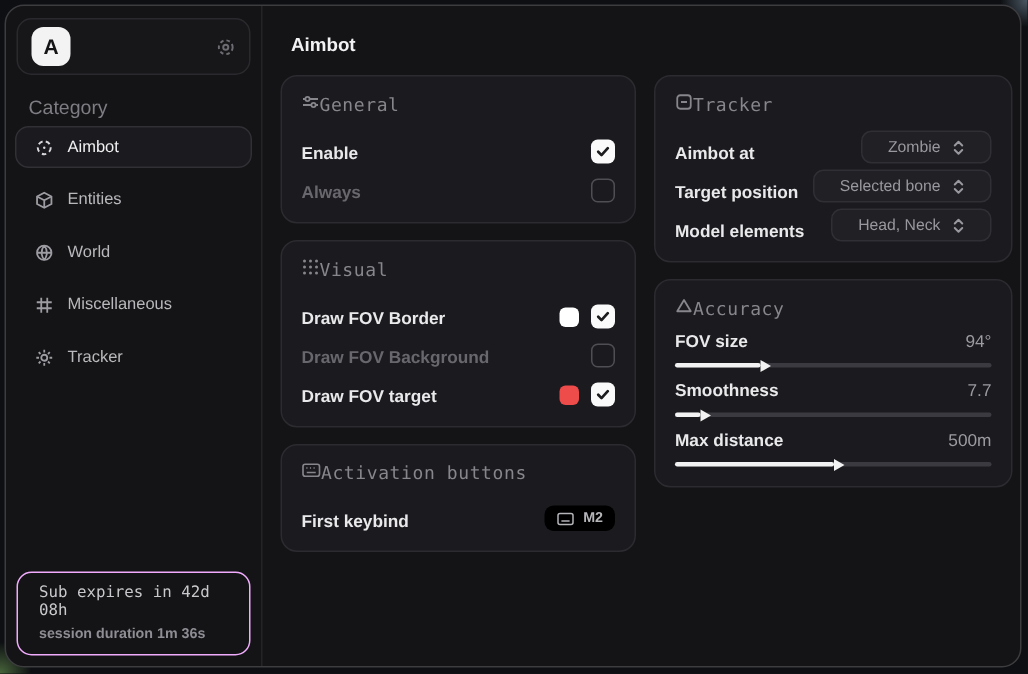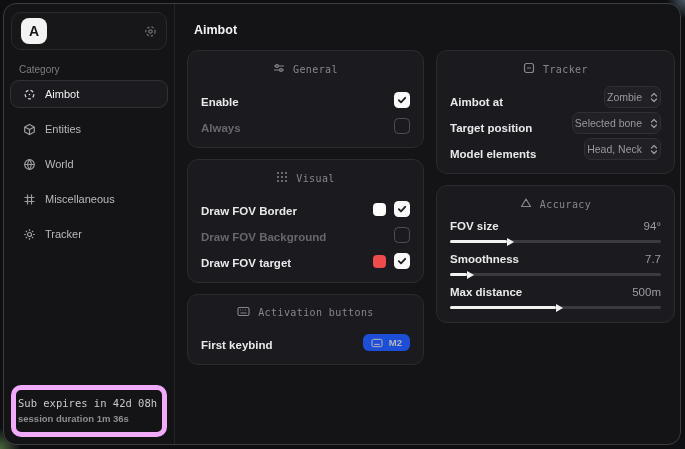--- a/index.html
+++ b/index.html
@@ -25,73 +25,73 @@
   }
   .logo {
     width:26px; height:26px; border-radius:8px; background:#f3f3f4; color:#151517;
     display:flex; align-items:center; justify-content:center;
     font-weight:bold; font-size:14px; flex:none;
   }
   .sb-titles { line-height:1.15; }
   .sb-name { font-size:11px; font-weight:bold; color:#ececee; }
   .sb-sub  { font-size:9.5px; color:#8a8a90; }
   .sync { margin-left:auto; color:#6c6c72; display:flex; }
-  .category { margin:14px 0 5px 15px; font-size:10px; color:#7d7d83; }
+  .category { margin:14px 0 5px 15px; font-size:13px; color:#7d7d83; }
   .nav { display:flex; flex-direction:column; gap:7px; margin-top:3px; }
   .nav-item {
     height:28px; display:flex; align-items:center; gap:9px; padding:0 12px;
     margin:0 6px; border-radius:9px; border:1px solid transparent;
     color:#b9b9bd; font-size:11px; cursor:pointer;
   }
   .nav-item.selected { background:#1b1b1f; border-color:#303035; color:#f0f0f2; }
   .nav-icon { display:flex; color:#9c9ca2; flex:none; }
   .nav-item.selected .nav-icon { color:#d8d8dc; }
   .sb-footer {
     position:absolute; left:7px; right:7px; bottom:7px;
-    border:5px solid #f0abfc; border-radius:10px; padding:7px 2px 8px;
+    border:1px solid #f0abfc; border-radius:10px; padding:7px 14px 8px;
   }
   .sb-footer-line1 { font-family:"DejaVu Sans Mono", monospace; font-size:10.5px; color:#c9c9cd; }
   .sb-footer-line2 { font-size:9.5px; color:#8e8e94; margin-top:4px; font-weight:bold; }
   
   .main { flex:1; padding:12px 12px 0; }
   .page-title { font-size:12.5px; font-weight:bold; color:#f2f2f4; margin:7px 0 13px 7px; }
   .columns { display:flex; gap:12px; align-items:flex-start; }
   .col { display:flex; flex-direction:column; gap:11px; }
   .col-left  { width:237px; }
   .col-right { width:239px; }
   .card {
     background:#1b1b1f; border:1px solid #2b2b30; border-radius:11px;
     padding:11px 13px 13px; width:100%;
   }
   .card-header {
-    display:flex; align-items:center; gap:8px; margin-bottom:9px;
+    display:flex; align-items:center; margin-bottom:9px;
     color:#86868c; font-family:"DejaVu Sans Mono", monospace;
-    font-size:10px; letter-spacing:.4px;justify-content:center;
+    font-size:12px; letter-spacing:.4px;
   }
   .card-header svg { color:#86868c; }
   .row { display:flex; align-items:flex-end; justify-content:space-between; min-height:23px; }
   .row + .row { margin-top:3px; }
   .row-label { font-size:11.5px; font-weight:bold; color:#e9e9eb; }
   .row-label.dim { color:#67676d; }
   .controls { display:flex; align-items:center; gap:8px; }
   .checkbox {
     width:16px; height:16px; border-radius:4.5px; cursor:pointer;
     display:flex; align-items:center; justify-content:center;
   }
   .checkbox.checked { background:#fafafa; }
   .checkbox.unchecked { border:1.5px solid #4e4e54; background:transparent; }
   .swatch { width:13px; height:13px; border-radius:4px; cursor:pointer; }
   .keybadge {
-    display:flex; align-items:center; gap:6px; background:#1d4ed8;
+    display:flex; align-items:center; gap:6px; background:#000000;
     border-radius:6px; padding:3px 8px; color:#b5b5ba;
     font-size:9.5px; font-weight:bold; cursor:pointer;
   }
   .dropdown {
     display:flex; align-items:center; gap:8px; background:#202025;
-    border:1px solid #2f2f35; border-radius:7px; padding:4px 2px;
+    border:1px solid #2f2f35; border-radius:7px; padding:4px 17px;
     color:#98989e; font-size:10.5px; cursor:pointer;
   }
   .slider-group { margin-top:2px; }
   .slider-group + .slider-group { margin-top:10px; }
   .slider-head { display:flex; justify-content:space-between; align-items:center; }
   .slider-value { font-size:11.5px; color:#9b9ba1; }
   .track { position:relative; height:3px; background:#3a3a40; border-radius:2px; margin-top:8px; cursor:pointer; }
   .fill  { position:absolute; left:0; top:0; bottom:0; background:#f2f2f3; border-radius:2px; }
   .thumb {
     position:absolute; right:-7px; top:50%; transform:translateY(-50%);

